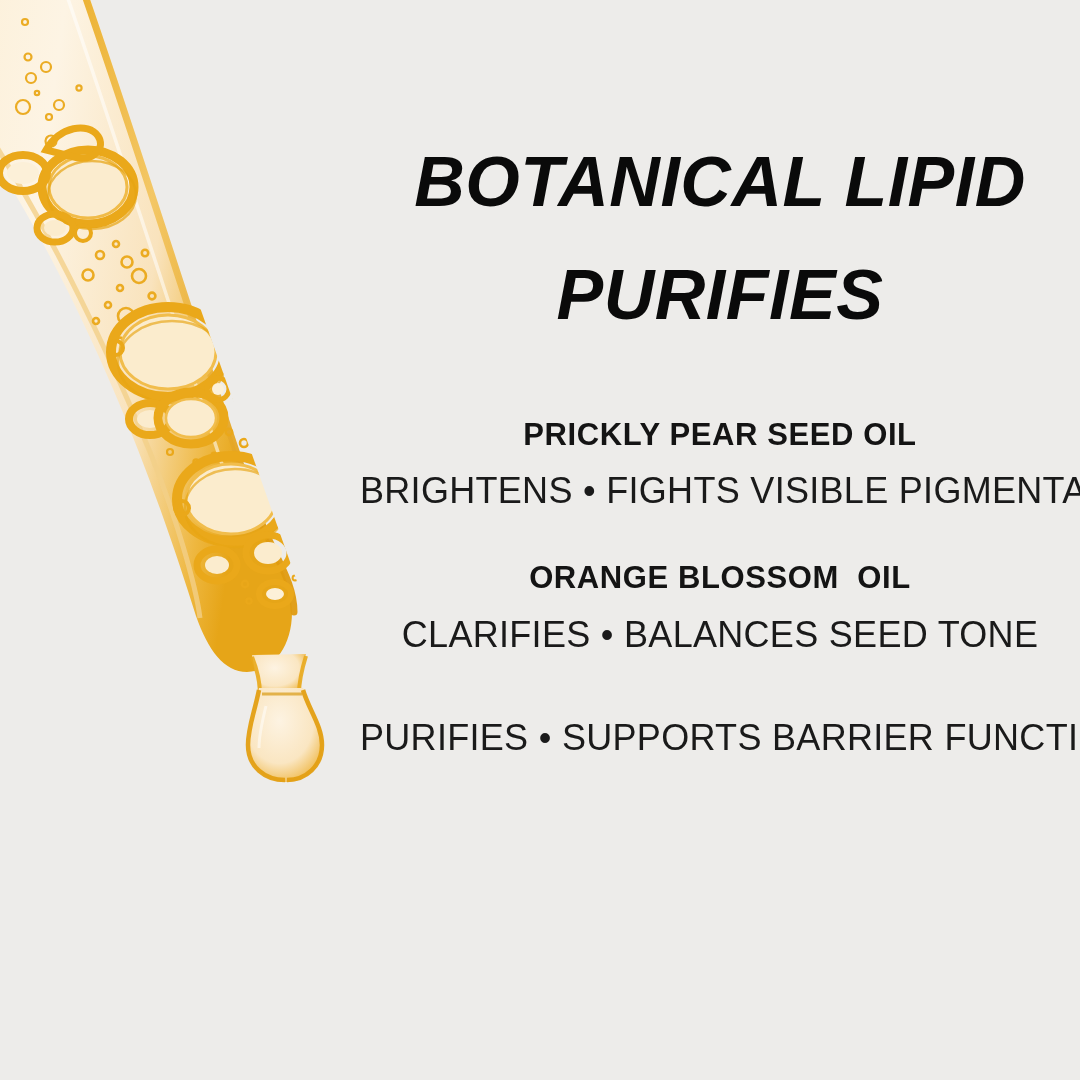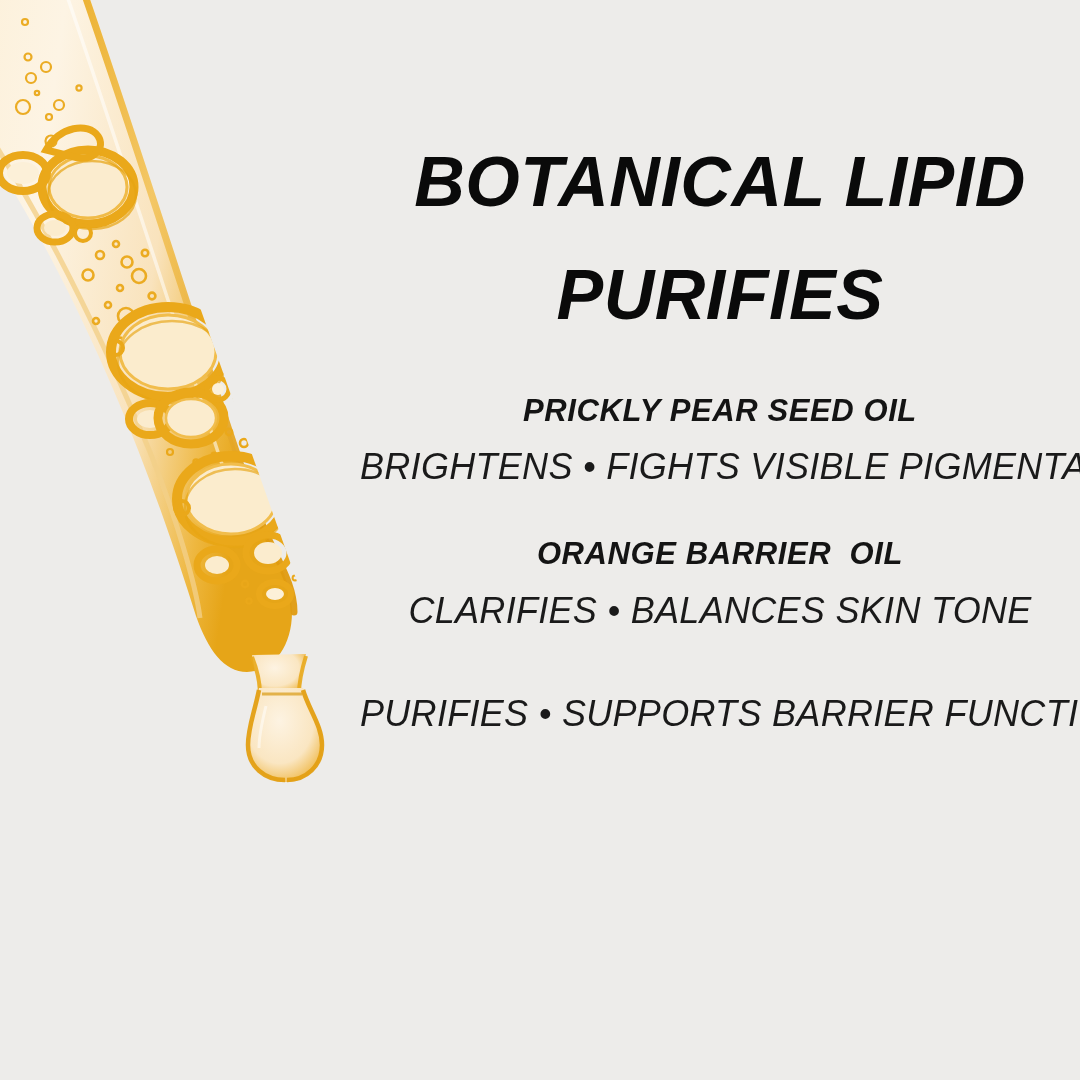--- a/index.html
+++ b/index.html
@@ -30,23 +30,23 @@
   }
   .title-line{
     font-size:70px;
     font-weight:700;
     font-style:italic;
     letter-spacing:0.5px;
     line-height:1.62;
     white-space:nowrap;
   }
   .ingredients{
-    margin-top:38px;
+    margin-top:62px;
     width:100%;
-    display:flex;flex-direction:column;align-items:center;font-style:italic;
+    display:flex;flex-direction:column;align-items:center;
   }
   .ingredient{
     width:100%;
     text-align:center;
     margin-bottom:46px;
   }
   .ingredient:last-child{margin-bottom:0;}
   .ing-name{
     font-size:31px;
     font-weight:700;
@@ -225,22 +225,22 @@
     </div>
 
     <div class="ingredients">
 
       <div class="ingredient">
         <div class="ing-name">PRICKLY PEAR SEED OIL</div>
         <div class="ing-desc">BRIGHTENS • FIGHTS VISIBLE PIGMENTATION</div>
       </div>
 
       <div class="ingredient">
-        <div class="ing-name">ORANGE BARRIER  OIL</div>
-        <div class="ing-desc">CLARIFIES • BALANCES SKIN TONE</div>
+        <div class="ing-name">ORANGE BLOSSOM  OIL</div>
+        <div class="ing-desc">CLARIFIES • BALANCES SEED TONE</div>
       </div>
 
       <div class="ingredient">
         <div class="ing-desc">PURIFIES • SUPPORTS BARRIER FUNCTION</div>
       </div>
 
     </div>
   </div>
 </div>
 

